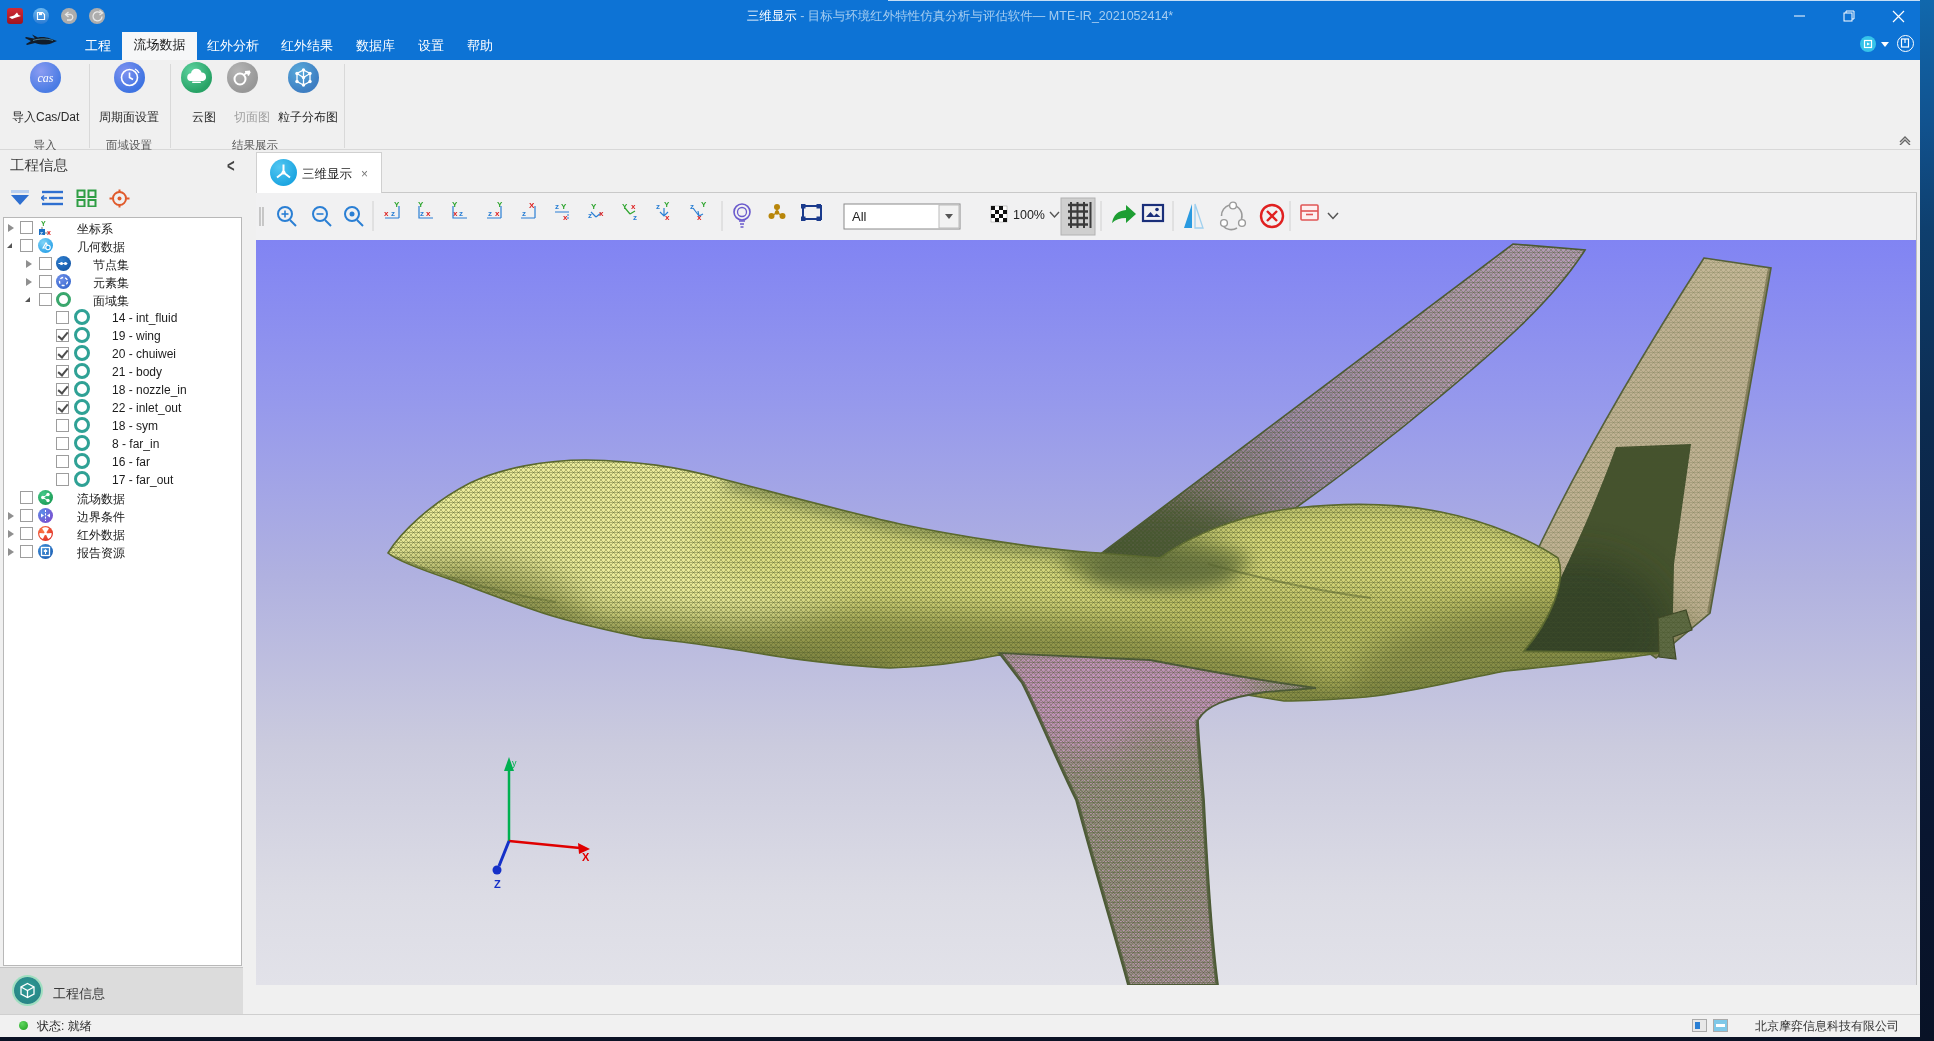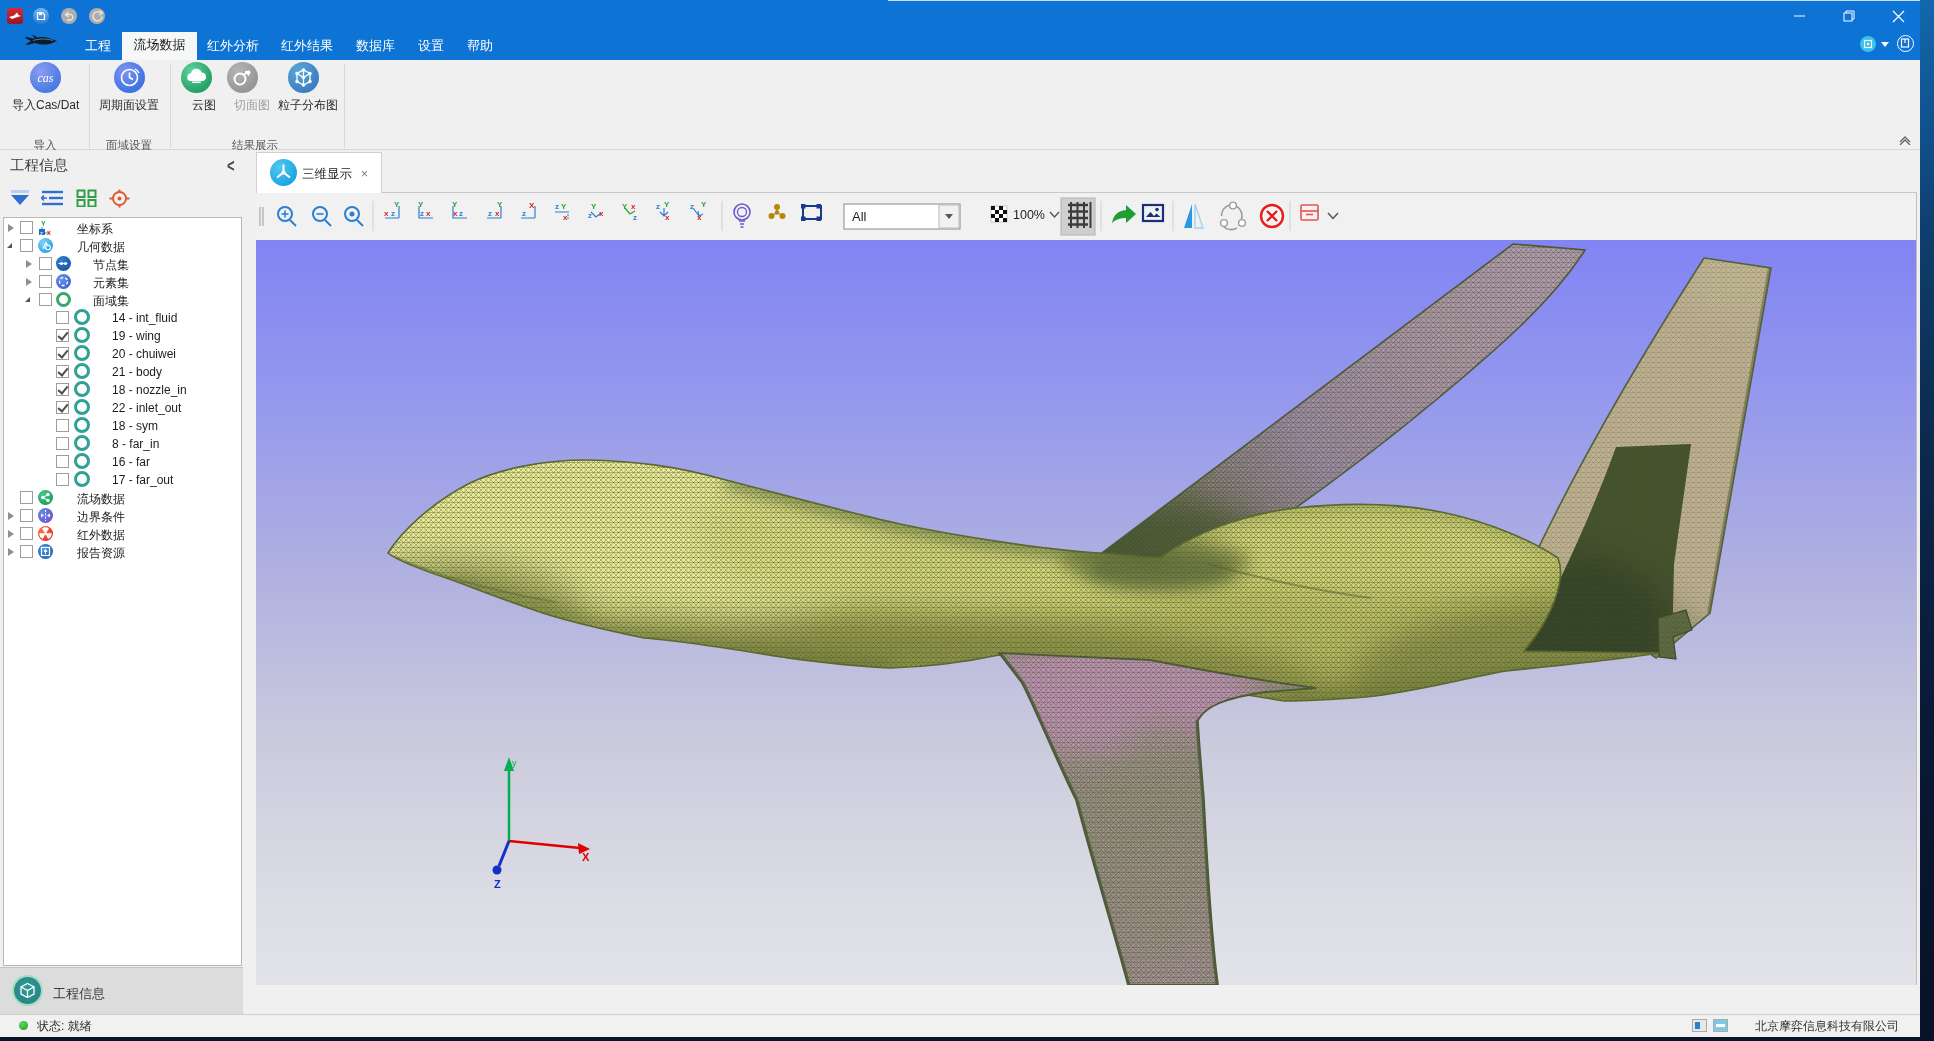--- a/index.html
+++ b/index.html
@@ -18,21 +18,21 @@
 #title b{color:#fff;font-weight:normal}
 .winctl{top:0;width:46px;height:32px;color:#fff}
 
 #menurow{left:0;top:33px;width:1920px;height:27px;background:#0d73d5}
 .mtab{position:absolute;top:33px;height:27px;line-height:26px;color:#fff;font-size:13px}
 #activetab{left:122px;top:32px !important;width:75px;height:28px;background:#f6f7f8;color:#1a1a1a;text-align:center}
 
 #ribbon{left:0;top:60px;width:1920px;height:90px;background:#f0f0f0;border-bottom:1px solid #d8d8d8}
 .rbtn{position:absolute;text-align:right;font-size:12px;color:#2a2a2a}
 .rcirc{width:31px;height:31px;border-radius:50%;margin:0 auto}
-.rlabel{margin-top:4px;white-space:nowrap}
+.rlabel{margin-top:16px;white-space:nowrap}
 .rsep{position:absolute;top:4px;width:1px;height:84px;background:#d9d9d9}
 .rgroup{position:absolute;top:138px;font-size:11.5px;color:#555;text-align:center}
 #chev{left:1898px;top:131px;width:12px;height:12px}
 
 #lpanel{left:0;top:150px;width:243px;height:864px;background:#f0f0f0}
 #lphead{left:10px;top:156px;font-size:14.5px;color:#3a3a3a}
 #lpchev{left:227px;top:158px;font-size:13px;color:#444;font-weight:bold;transform:scaleY(1.4)}
 .pticon{top:189px;width:19px;height:18px}
 #treebox{left:3px;top:217px;width:239px;height:749px;background:#fff;border:1px solid #b8b8b8}
 .trow{position:absolute;height:18px;font-size:12px;color:#1c1c1c;white-space:nowrap}
@@ -54,20 +54,21 @@
 
 #msgbar{left:243px;top:985px;width:1677px;height:29px;background:#f0f0f0;border-top:1px solid #cccccc;font-size:12.5px;color:#333;line-height:29px;padding-left:16px}
 #statusbar{left:0;top:1014px;width:1920px;height:23px;background:#f1f1f1;border-top:1px solid #cfcfcf;font-size:12px;color:#2a2a2a}
 </style></head>
 <body>
 <div class="abs" id="deskband"></div>
 <div class="abs" id="bottomstrip"></div>
 <div class="abs" id="win">
   <div class="abs" id="titlebar"></div>
   <div class="abs" id="topline"></div>
+  <div class="abs" id="title"><b>三维显示</b> - 目标与环境红外特性仿真分析与评估软件— MTE-IR_2021052414*</div>
 
   <div class="abs qa" style="left:7px;border-radius:3px;background:linear-gradient(180deg,#d22a35,#9e1420)"><svg width="16" height="16">
         <path d="M2 9 L7 7.5 L10 4.5 L11.5 7 L14 8 L9 9.5 L5 11 Z" fill="#fff"></path>
       </svg></div>
   <div class="abs qa" style="left:33px;background:linear-gradient(180deg,#6fb9ef,#2a7bd4)"><svg width="16" height="16">
         <path d="M4.5 4.5 h5 l2 2 v5 h-7 Z" fill="none" stroke="#fff" stroke-width="1.2"></path>
         <rect x="6" y="4.5" width="3" height="2.6" fill="#fff"></rect>
       </svg></div>
   <div class="abs qa" style="left:61px;background:#adadad"><svg width="16" height="16">
         <path d="M5 6.5 h5 a3 3 0 0 1 0 5.5 h-4" fill="none" stroke="#e8e8e8" stroke-width="1.3"></path>

